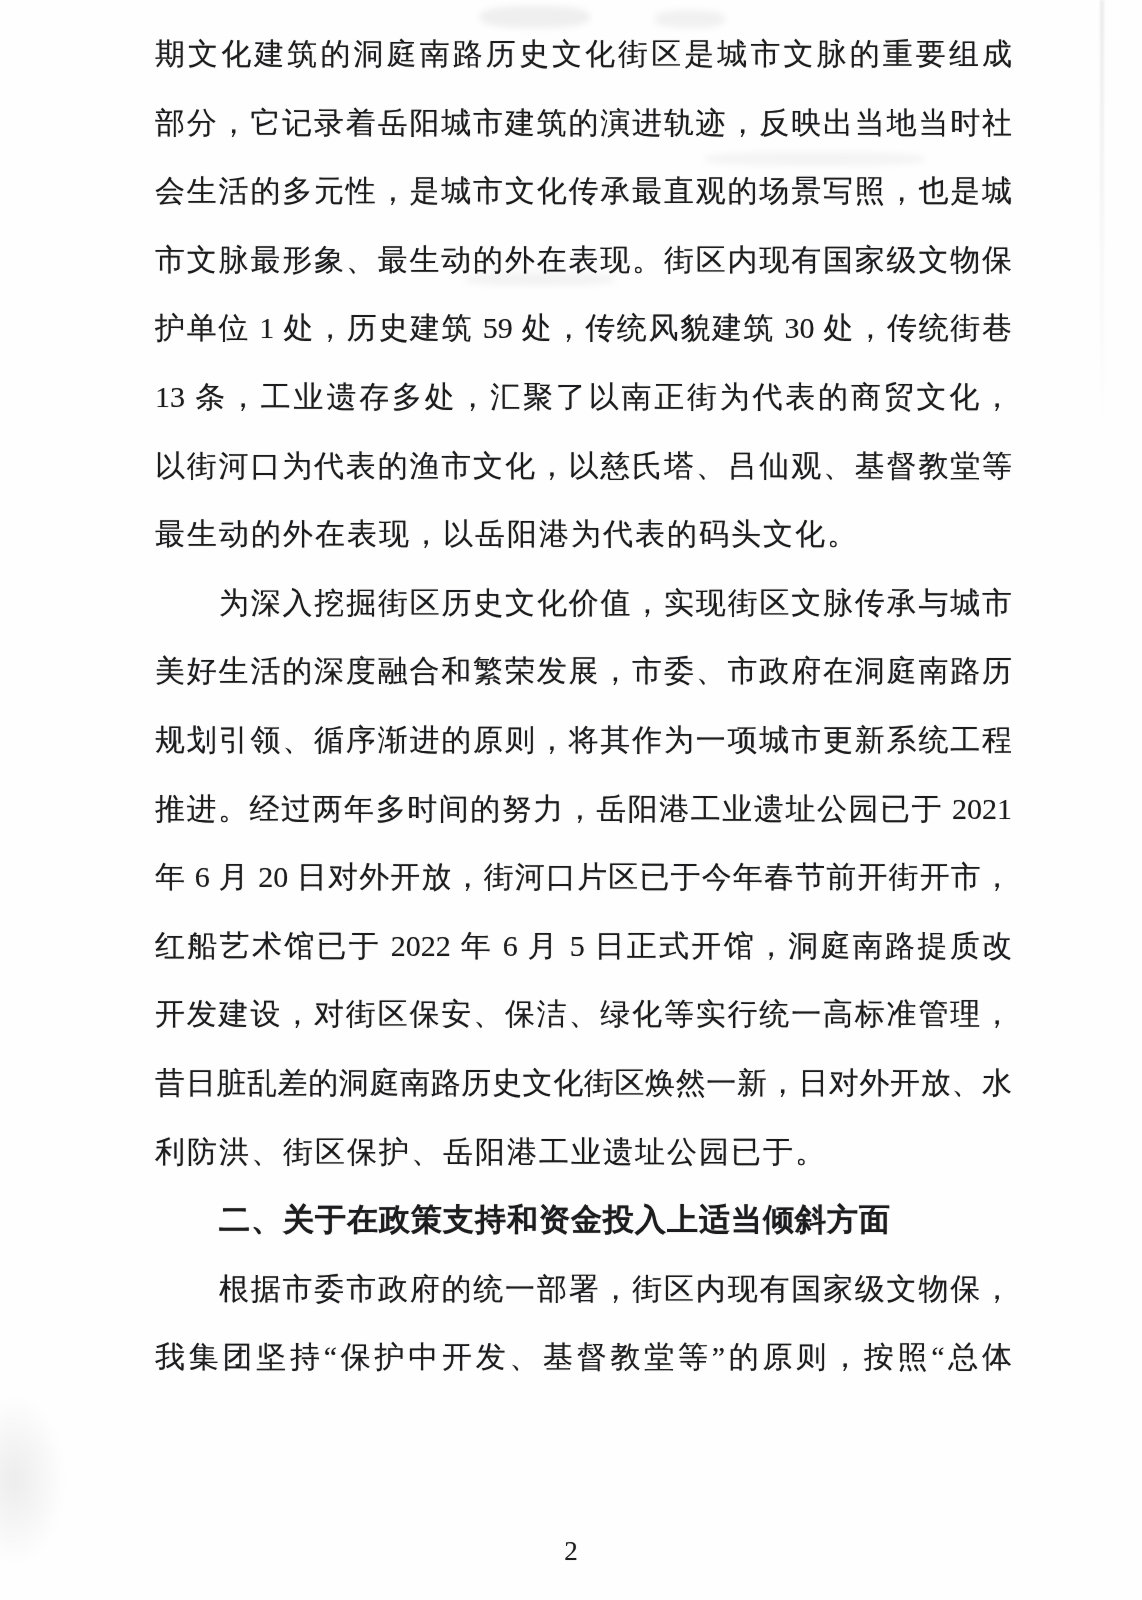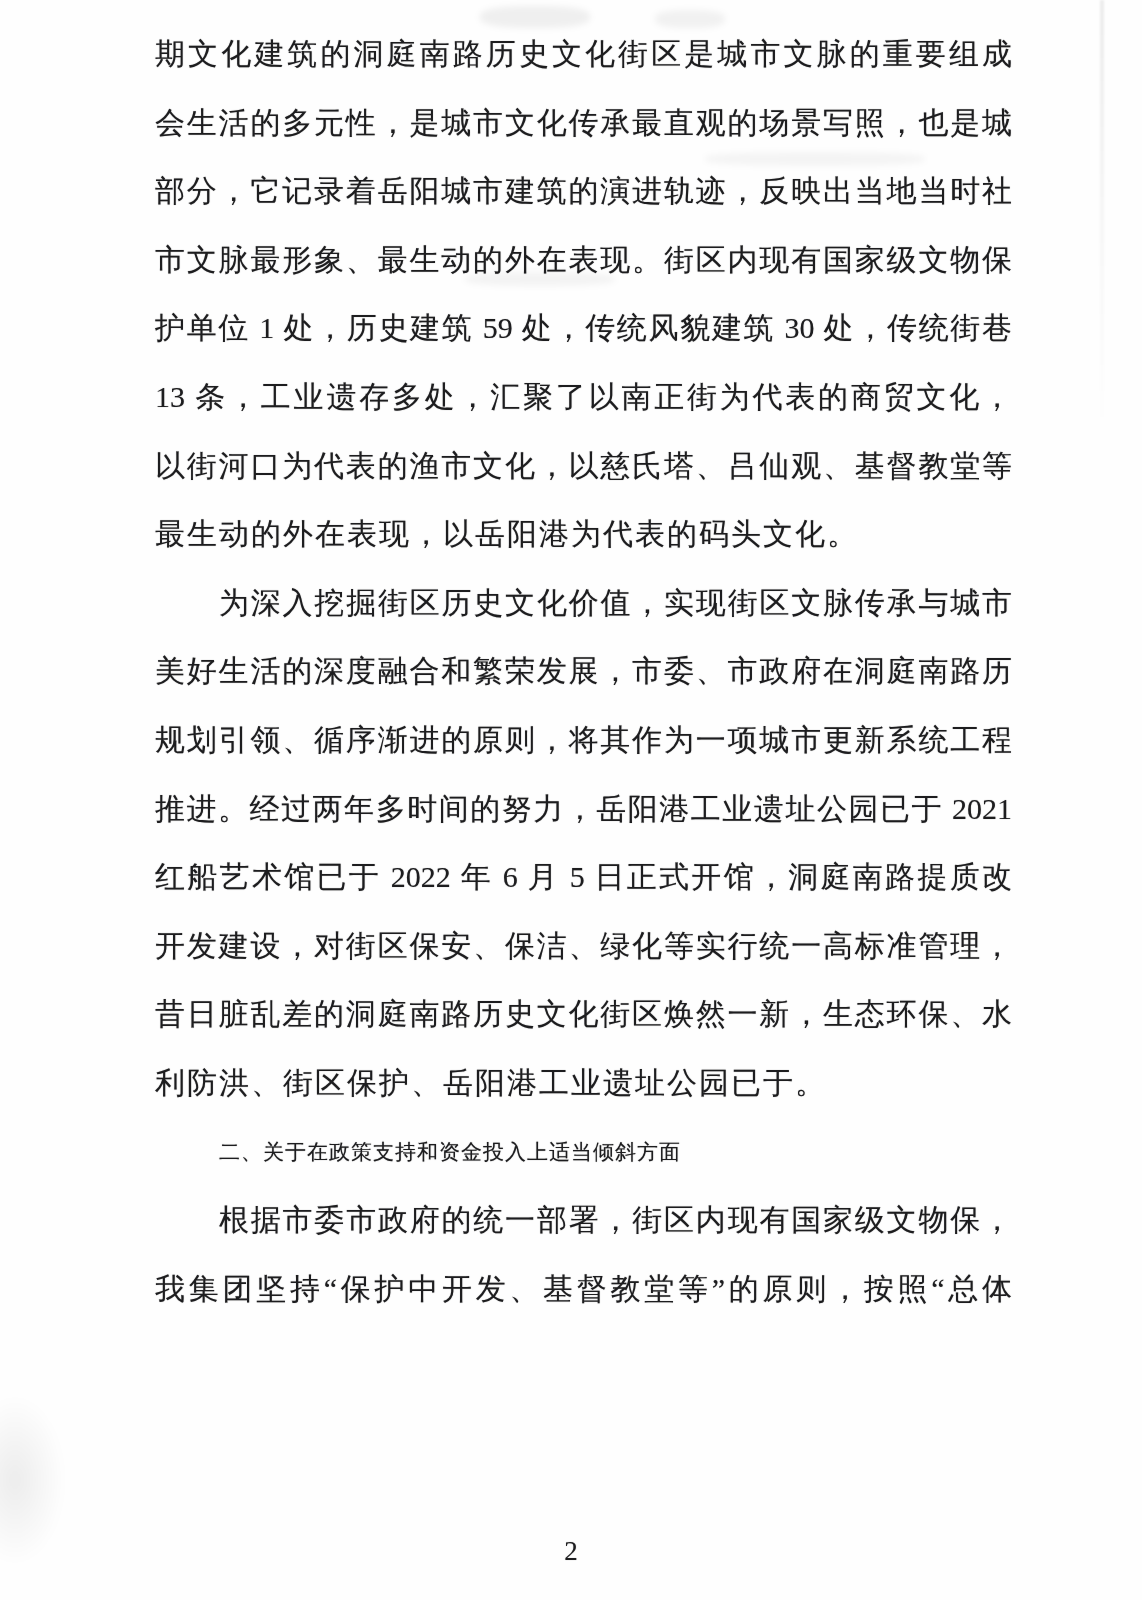--- a/index.html
+++ b/index.html
@@ -82,22 +82,22 @@
   .line.fill {
     letter-spacing: 0;
     text-align: justify;
     text-align-last: justify;      
   }
   .line.indent {
     text-indent: 64px;
   }
   .line.heading {
     font-family: "Liberation Sans", "DejaVu Sans", sans-serif;
-    font-weight: 400;
-    font-size: 21px;
+    font-weight: 700;
+    font-size: 31px;
     letter-spacing: 1px;
     text-shadow: 0 0 1px rgba(20,20,20,0.55);
   }
 
   .footer {
     position: absolute;
     left: 0; top: 1536px;
     width: 100%;
     text-align: center;
   }
@@ -115,34 +115,35 @@
 
   <div class="artifact edge-shadow-right"></div>
   <div class="artifact smudge-bottom-left"></div>
   <div class="artifact ghost-top-a"></div>
   <div class="artifact ghost-top-b"></div>
   <div class="artifact ghost-mid"></div>
   <div class="artifact ghost-num"></div>
 
   <div class="content">
       <div class="line fill">期文化建筑的洞庭南路历史文化街区是城市文脉的重要组成</div>
+      <div class="line fill">部分，它记录着岳阳城市建筑的演进轨迹，反映出当地当时社</div>
       <div class="line fill">会生活的多元性，是城市文化传承最直观的场景写照，也是城</div>
-      <div class="line fill">部分，它记录着岳阳城市建筑的演进轨迹，反映出当地当时社</div>
       <div class="line fill">市文脉最形象、最生动的外在表现。街区内现有国家级文物保</div>
       <div class="line fill">护单位 1 处，历史建筑 59 处，传统风貌建筑 30 处，传统街巷</div>
       <div class="line fill">13 条，工业遗存多处，汇聚了以南正街为代表的商贸文化，</div>
       <div class="line fill">以街河口为代表的渔市文化，以慈氏塔、吕仙观、基督教堂等</div>
       <div class="line">最生动的外在表现，以岳阳港为代表的码头文化。</div>
       <div class="line indent fill">为深入挖掘街区历史文化价值，实现街区文脉传承与城市</div>
       <div class="line fill">美好生活的深度融合和繁荣发展，市委、市政府在洞庭南路历</div>
       <div class="line fill">规划引领、循序渐进的原则，将其作为一项城市更新系统工程</div>
       <div class="line fill">推进。经过两年多时间的努力，岳阳港工业遗址公园已于 2021</div>
+      <div class="line fill">年 6 月 20 日对外开放，街河口片区已于今年春节前开街开市，</div>
       <div class="line fill">红船艺术馆已于 2022 年 6 月 5 日正式开馆，洞庭南路提质改</div>
       <div class="line fill">开发建设，对街区保安、保洁、绿化等实行统一高标准管理，</div>
-      <div class="line fill">昔日脏乱差的洞庭南路历史文化街区焕然一新，生态环保、水</div>
+      <div class="line fill">昔日脏乱差的洞庭南路历史文化街区焕然一新，日对外开放、水</div>
       <div class="line">利防洪、街区保护、岳阳港工业遗址公园已于。</div>
       <div class="line indent heading">二、关于在政策支持和资金投入上适当倾斜方面</div>
       <div class="line indent fill">根据市委市政府的统一部署，街区内现有国家级文物保，</div>
       <div class="line fill">我集团坚持“保护中开发、基督教堂等”的原则，按照“总体</div>
     </div>
 
   <div class="footer">
     <span class="page-num">2</span>
   </div>
 

